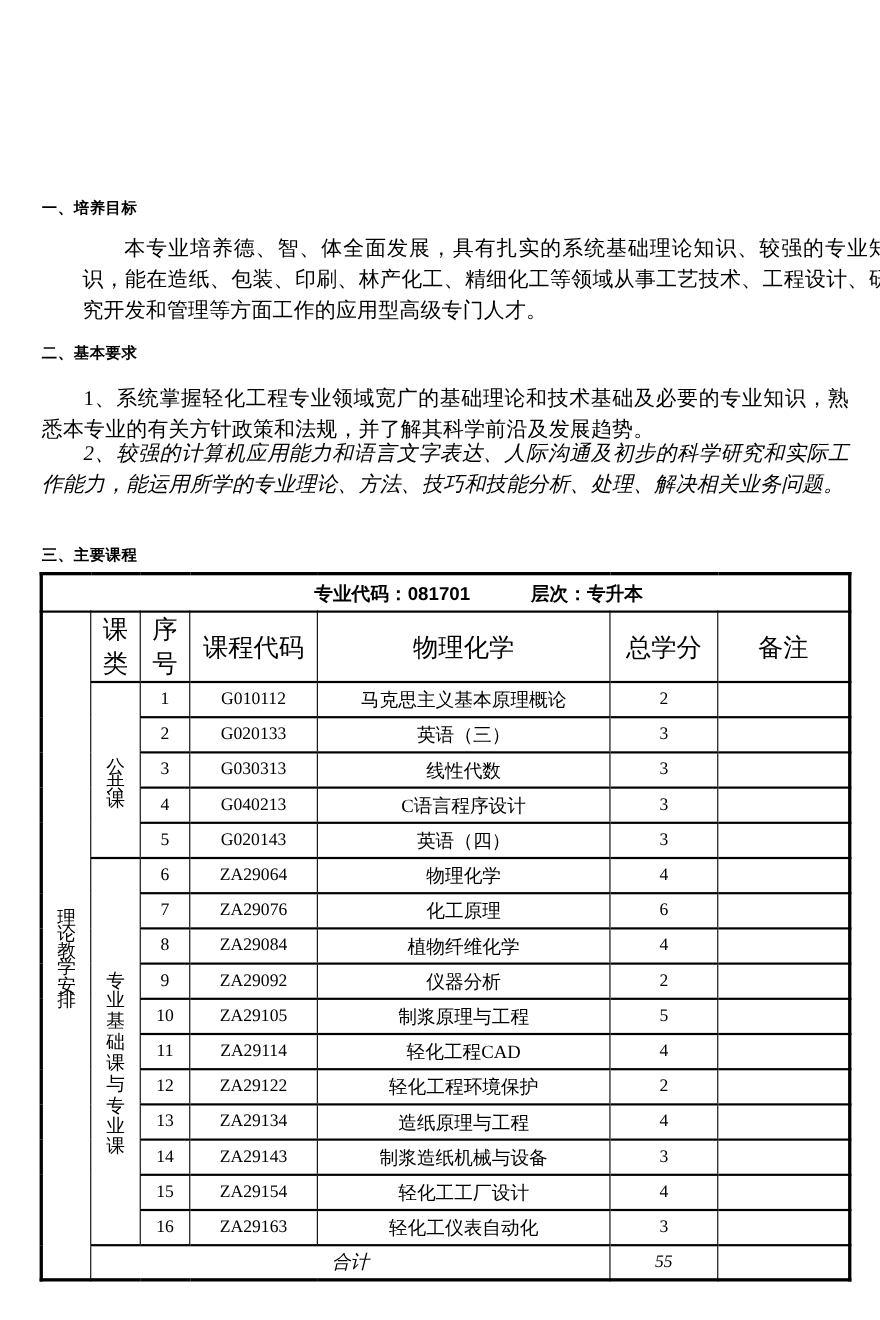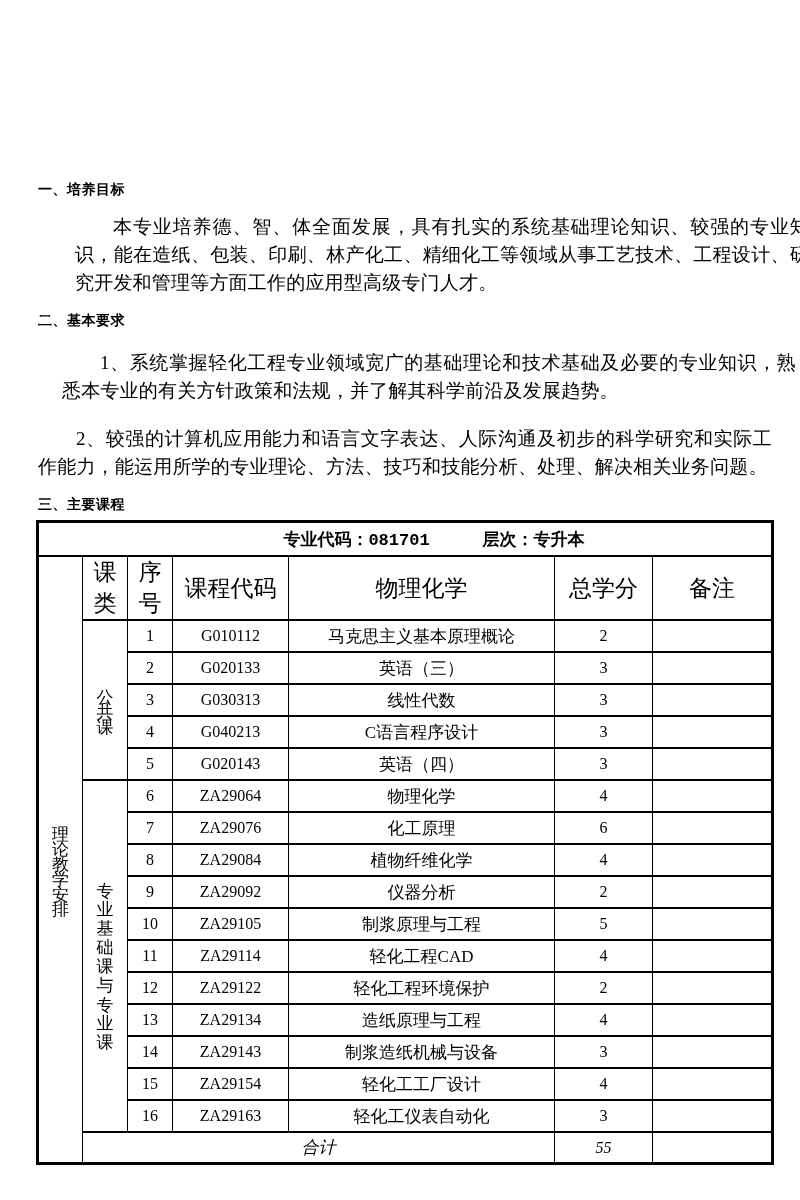--- a/index.html
+++ b/index.html
@@ -11,29 +11,29 @@
 
   .sec-heading{position:absolute;left:38px;font-family:"Liberation Sans","DejaVu Sans",sans-serif;
     font-weight:bold;font-size:14px;letter-spacing:0.5px;}
   #heading-1{top:181px;}
   #heading-2{top:312px;}
   #heading-3{top:496px;}
 
   .para{position:absolute;left:38px;width:734px;font-size:19px;line-height:28px;
     text-align:justify;text-indent:2em;letter-spacing:0.2px;}
   #para-1{top:213px;margin-left:37px;}
-  #para-2-1{top:349px;margin-left:24px;}
-  #para-2-2{top:425px;}
+  #para-2-1{top:349px;}
+  #para-2-2{top:399px;font-style:italic;}
 
   table.courses{position:absolute;left:36px;top:520px;width:735px;border-collapse:collapse;
     table-layout:fixed;font-size:17px;border:3px solid #000;}
   table.courses td{border:1px solid #000;border-top:2px solid #000;border-bottom:2px solid #000;
     text-align:center;vertical-align:middle;padding:0;overflow:hidden;}
 
-  td.meta-cell{height:32px;text-align:left;font-family:Liberation Mono, monospace;
+  td.meta-cell{height:32px;text-align:left;font-family:Liberation Sans, sans-serif;
     font-weight:bold;font-size:17px;}
   .meta-left{display:inline-block;width:252px;padding-left:5px;}
   td.head-cell{height:34px;font-size:23px;}
   td.data-cell{height:30px;}
   td.name-cell{text-align:left;padding-left:5px;}
   td.code-cell,td.serial-cell,td.credit-cell{font-size:16px;font-family:"Liberation Serif","DejaVu Serif",serif;}
   td.total-label-cell{height:29px;font-style:italic;}
   td.vert-cell{vertical-align:middle;text-align:center;}
 
   .vert{writing-mode:vertical-rl;text-orientation:upright;display:inline-block;font-size:17px;}

